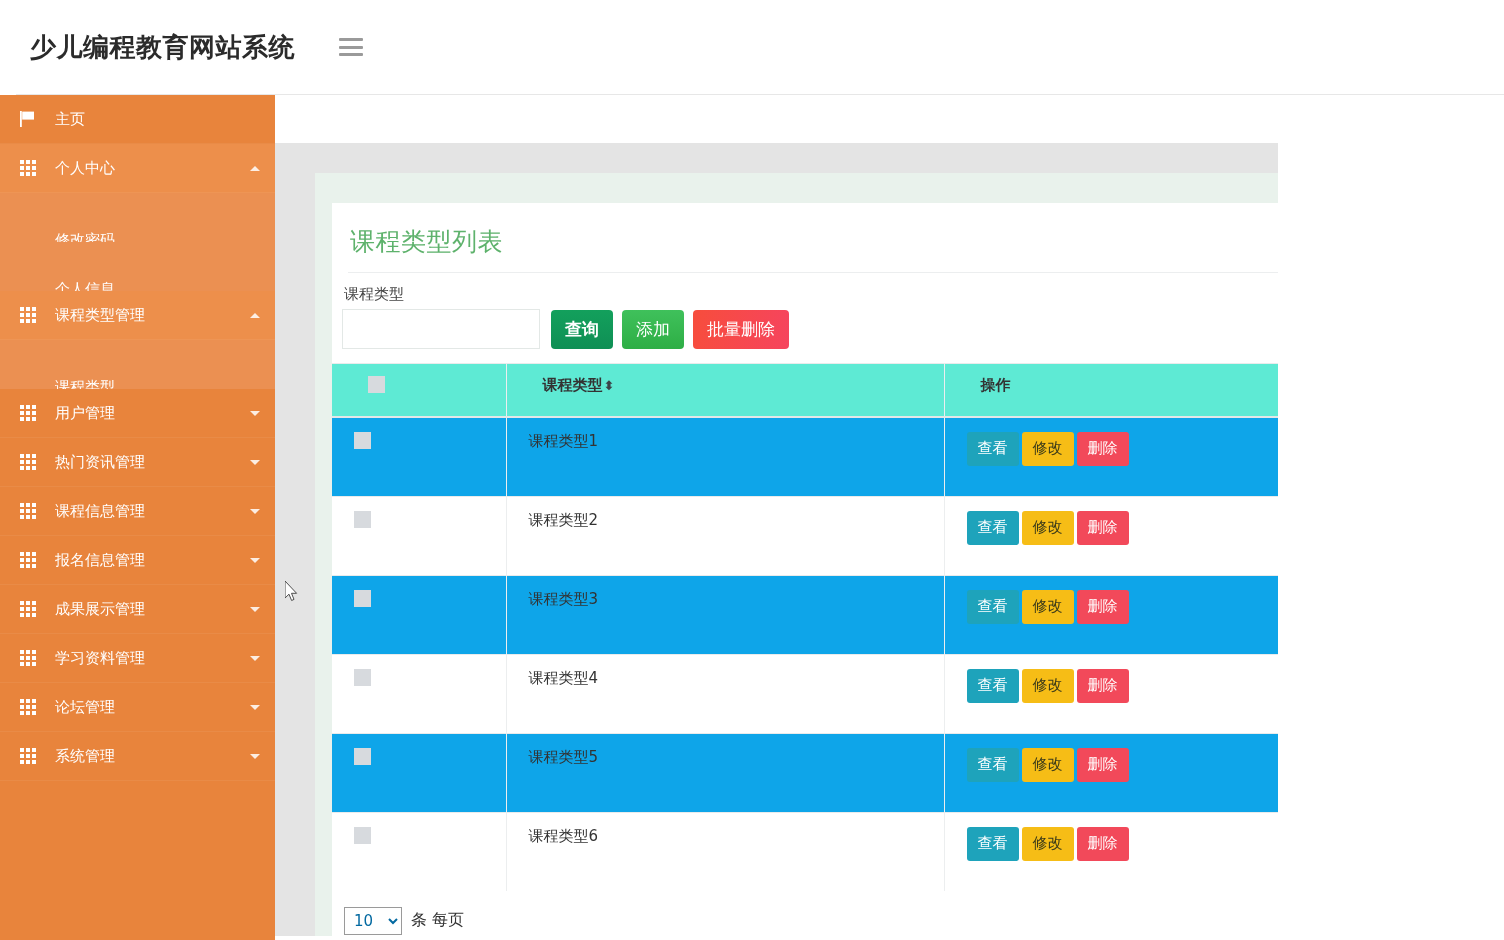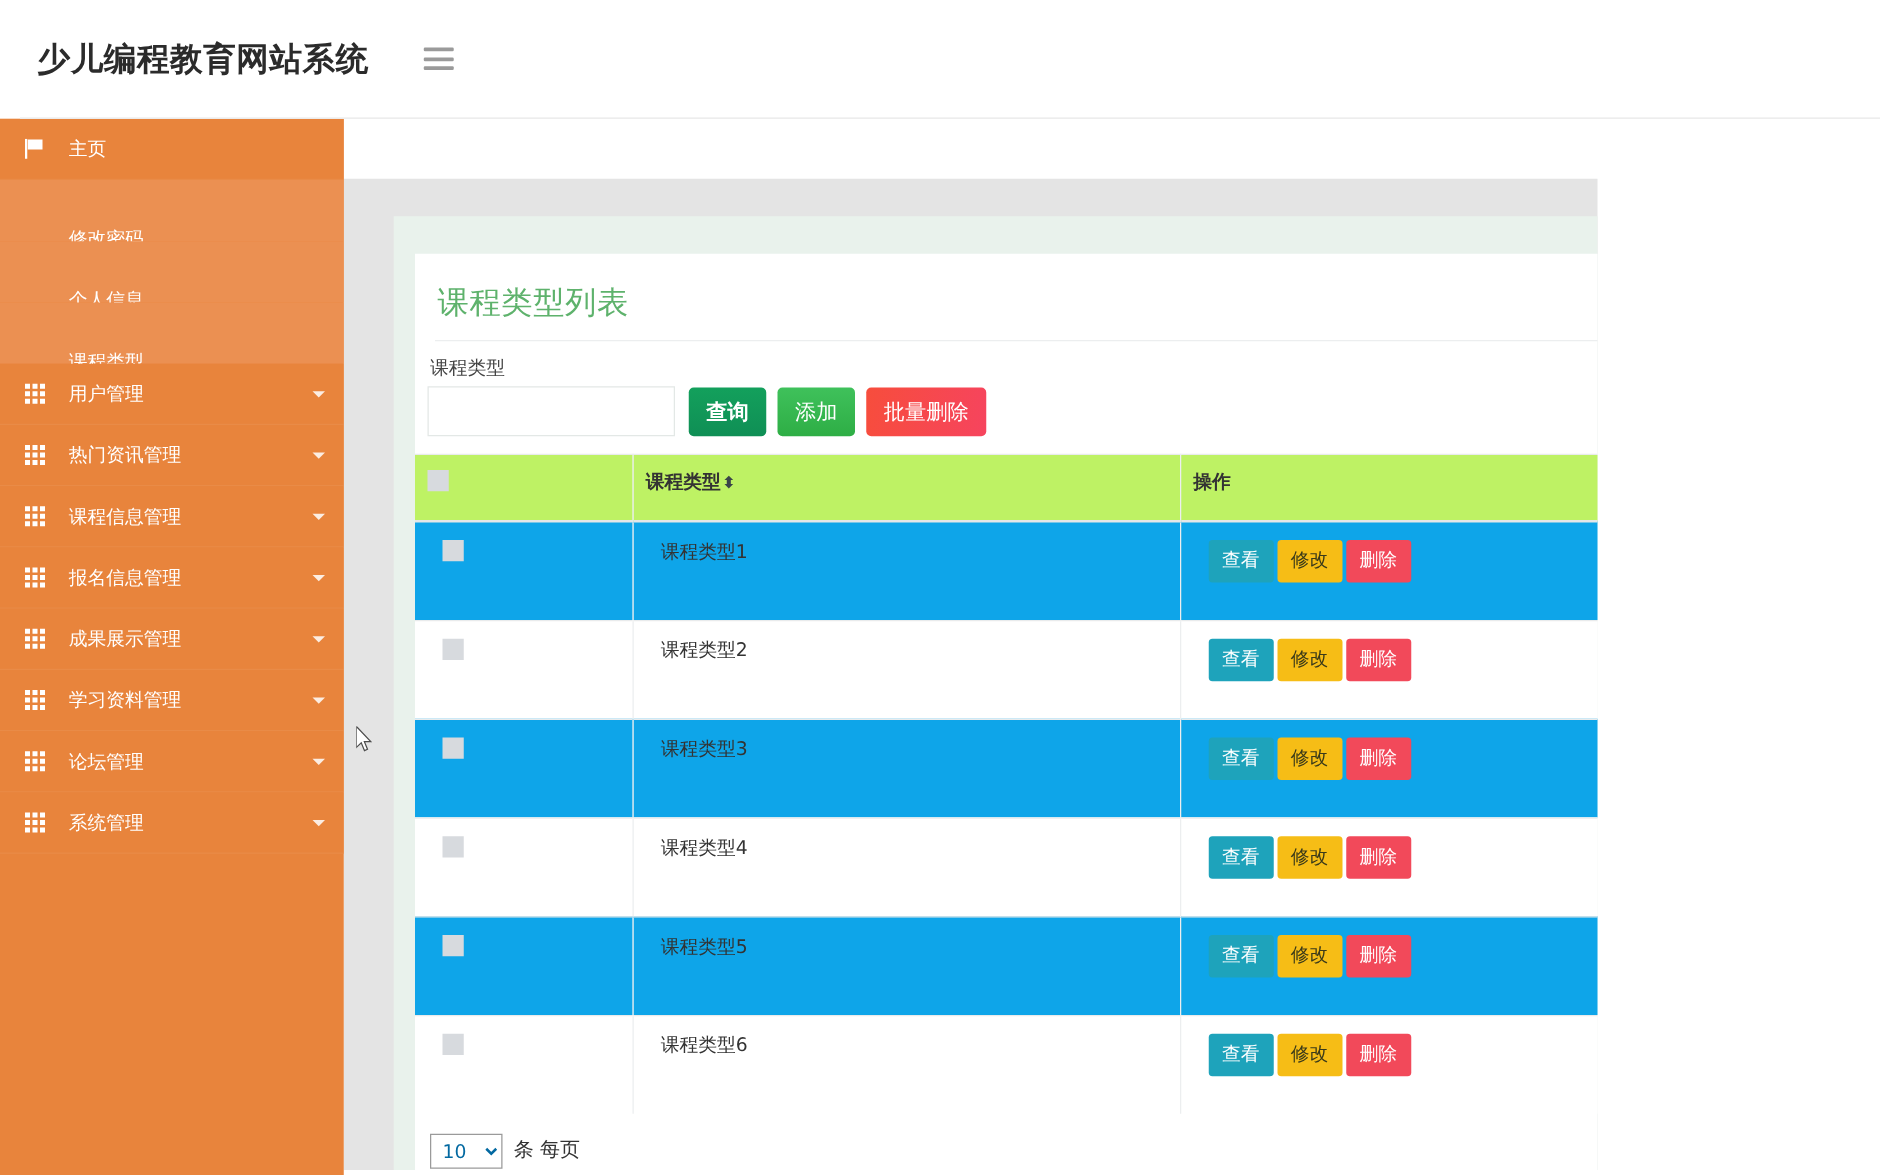--- a/index.html
+++ b/index.html
@@ -225,25 +225,25 @@
   }
   .tbl th, .tbl td {
     text-align: left;
     vertical-align: top;
     border-top: 1px solid #e9ebec;
     border-right: 1px solid #eceeef;
   }
   .tbl thead th {
     border-top: 1px solid #e9ebec;
     border-bottom: 2px solid #e4e7e8;
-    padding: 12px 0 14px 10px;
+    padding: 12px 0 14px 36px;
     font-size: 15px;
     font-weight: bold;
     color: #333333;
-    background: #bef264;
+    background: #5eead4;
     height: 53px;
   }
   .col-check { width: 174px; }
   .col-name  { width: 438px; }
   .col-act   { width: 788px; }
   .tbl tbody td {
     padding: 14px 0 30px 22px;
     font-size: 15px;
     color: #333333;
     height: 67px;
@@ -332,29 +332,67 @@
       <div class="nav-item">
         <div class="nav-icon">
           <svg width="17" height="17" viewBox="0 0 17 17">
             <rect x="1" y="0" width="1.8" height="16" fill="#fff"></rect>
             <path d="M3.2 0.6 L15 0.6 L15 8.6 L3.2 8.6 Z" fill="#fff"></path>
           </svg>
         </div>
         <div class="nav-label">主页</div>
         <div class="nav-caret"></div>
       </div>
+      <div class="nav-item open">
+        <div class="nav-icon">
+          <div class="ico-grid">
+            <i></i>
+            <i></i>
+            <i></i>
+            <i></i>
+            <i></i>
+            <i></i>
+            <i></i>
+            <i></i>
+            <i></i>
+          </div>
+        </div>
+        <div class="nav-label">个人中心</div>
+        <div class="nav-caret">
+          <span class="caret-up"></span>
+        </div>
+      </div>
       <div class="nav-item sub">
         <div class="nav-icon"></div>
         <div class="nav-label">修改密码</div>
         <div class="nav-caret"></div>
       </div>
       <div class="nav-item sub">
         <div class="nav-icon"></div>
         <div class="nav-label">个人信息</div>
         <div class="nav-caret"></div>
+      </div>
+      <div class="nav-item open">
+        <div class="nav-icon">
+          <div class="ico-grid">
+            <i></i>
+            <i></i>
+            <i></i>
+            <i></i>
+            <i></i>
+            <i></i>
+            <i></i>
+            <i></i>
+            <i></i>
+          </div>
+        </div>
+        <div class="nav-label">课程类型管理</div>
+        <div class="nav-caret">
+          <span class="caret-up"></span>
+        </div>
       </div>
       <div class="nav-item sub">
         <div class="nav-icon"></div>
         <div class="nav-label">课程类型</div>
         <div class="nav-caret"></div>
       </div>
       <div class="nav-item">
         <div class="nav-icon">
           <div class="ico-grid">
             <i></i>

